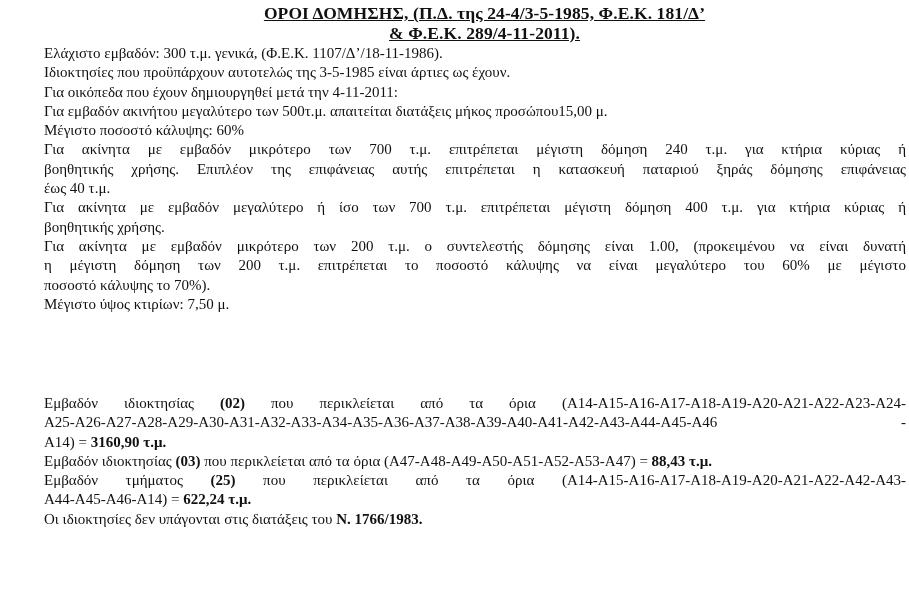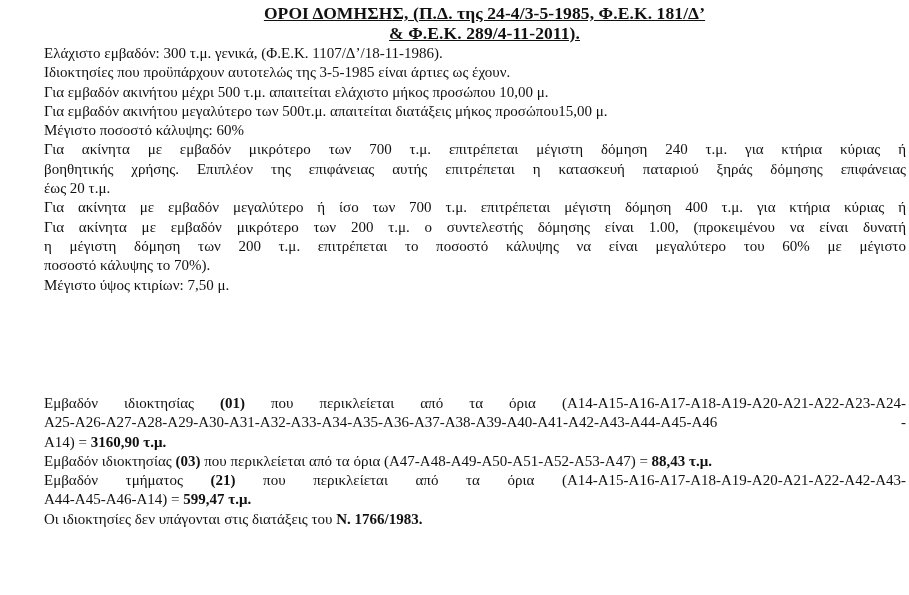--- a/index.html
+++ b/index.html
@@ -53,40 +53,41 @@
 <body>
 
 <div>
 
   <div class="title l1">ΟΡΟΙ  ΔΟΜΗΣΗΣ,  (Π.Δ. της  24-4/3-5-1985,  Φ.Ε.Κ. 181/Δ’</div>
   <div class="title l2">&amp;  Φ.Ε.Κ.  289/4-11-2011).</div>
 
   <div class="block" style="top:44px;">
     <span class="line">Ελάχιστο εμβαδόν:  300 τ.μ. γενικά, (Φ.Ε.Κ. 1107/Δ’/18-11-1986).</span>
     <span class="line">Ιδιοκτησίες που προϋπάρχουν αυτοτελώς της 3-5-1985 είναι άρτιες ως έχουν.</span>
-    <span class="line">Για εμβαδόν ακινήτου μέχρι 500 τ.μ. απαιτείται ελάχιστο μήκος προσώπου 10,00 μ.</span>
+    <span class="line">Για οικόπεδα που έχουν δημιουργηθεί μετά την 4-11-2011:</span>
     <span class="line">Για εμβαδόν ακινήτου μεγαλύτερο των 500τ.μ. απαιτείται διατάξεις μήκος προσώπου15,00 μ.</span>
     <span class="line">Μέγιστο ποσοστό κάλυψης:  60%</span>
     <span class="line just">Για ακίνητα με εμβαδόν μικρότερο των 700 τ.μ. επιτρέπεται μέγιστη δόμηση 240 τ.μ. για κτήρια κύριας ή</span>
     <span class="line just">βοηθητικής χρήσης. Επιπλέον της επιφάνειας αυτής επιτρέπεται η κατασκευή παταριού ξηράς δόμησης επιφάνειας</span>
-    <span class="line">έως 20 τ.μ.</span>
+    <span class="line">έως 40 τ.μ.</span>
     <span class="line just">Για ακίνητα με εμβαδόν μεγαλύτερο ή ίσο των 700 τ.μ. επιτρέπεται μέγιστη δόμηση 400 τ.μ. για κτήρια κύριας ή</span>
+    <span class="line">βοηθητικής χρήσης.</span>
     <span class="line just">Για ακίνητα με εμβαδόν μικρότερο των 200 τ.μ. ο συντελεστής δόμησης είναι 1.00, (προκειμένου να είναι δυνατή</span>
     <span class="line just">η μέγιστη δόμηση των 200 τ.μ. επιτρέπεται το ποσοστό κάλυψης να είναι μεγαλύτερο του 60% με μέγιστο</span>
     <span class="line">ποσοστό κάλυψης το 70%).</span>
     <span class="line">Μέγιστο ύψος κτιρίων:  7,50 μ.</span>
   </div>
 
   <div class="block" style="top:394px;">
-    <span class="line just"><span>Εμβαδόν  ιδιοκτησίας </span><b>(01)</b><span> που περικλείεται από τα όρια (Α14-Α15-Α16-Α17-Α18-Α19-Α20-Α21-Α22-Α23-Α24-</span></span>
+    <span class="line just"><span>Εμβαδόν  ιδιοκτησίας </span><b>(02)</b><span> που περικλείεται από τα όρια (Α14-Α15-Α16-Α17-Α18-Α19-Α20-Α21-Α22-Α23-Α24-</span></span>
     <span class="line just">Α25-Α26-Α27-Α28-Α29-Α30-Α31-Α32-Α33-Α34-Α35-Α36-Α37-Α38-Α39-Α40-Α41-Α42-Α43-Α44-Α45-Α46   -</span>
     <span class="line"><span>Α14) =  </span><b>3160,90 τ.μ.</b></span>
 
     <span class="line"><span>Εμβαδόν  ιδιοκτησίας </span><b>(03)</b><span> που περικλείεται από τα όρια (Α47-Α48-Α49-Α50-Α51-Α52-Α53-Α47) = </span><b>88,43 τ.μ.</b></span>
 
-    <span class="line just"><span>Εμβαδόν τμήματος </span><b>(21)</b><span> που περικλείεται από τα όρια (Α14-Α15-Α16-Α17-Α18-Α19-Α20-Α21-Α22-Α42-Α43-</span></span>
-    <span class="line"><span>Α44-Α45-Α46-Α14) = </span><b>599,47 τ.μ.</b></span>
+    <span class="line just"><span>Εμβαδόν τμήματος </span><b>(25)</b><span> που περικλείεται από τα όρια (Α14-Α15-Α16-Α17-Α18-Α19-Α20-Α21-Α22-Α42-Α43-</span></span>
+    <span class="line"><span>Α44-Α45-Α46-Α14) = </span><b>622,24 τ.μ.</b></span>
 
 
     <span class="line"><span>Οι ιδιοκτησίες δεν υπάγονται στις διατάξεις του </span><b>Ν. 1766/1983.</b></span>
   </div>
 
 </div>
 
 </body></html>

